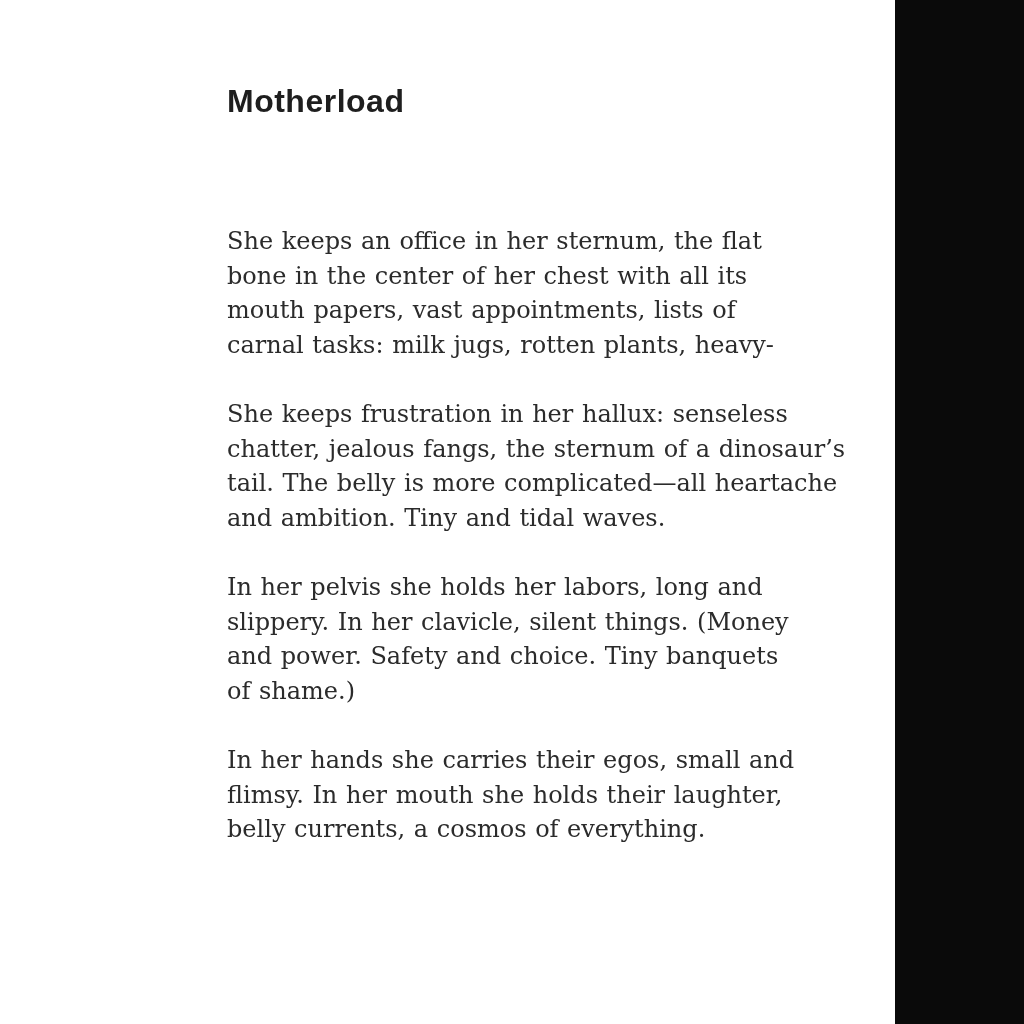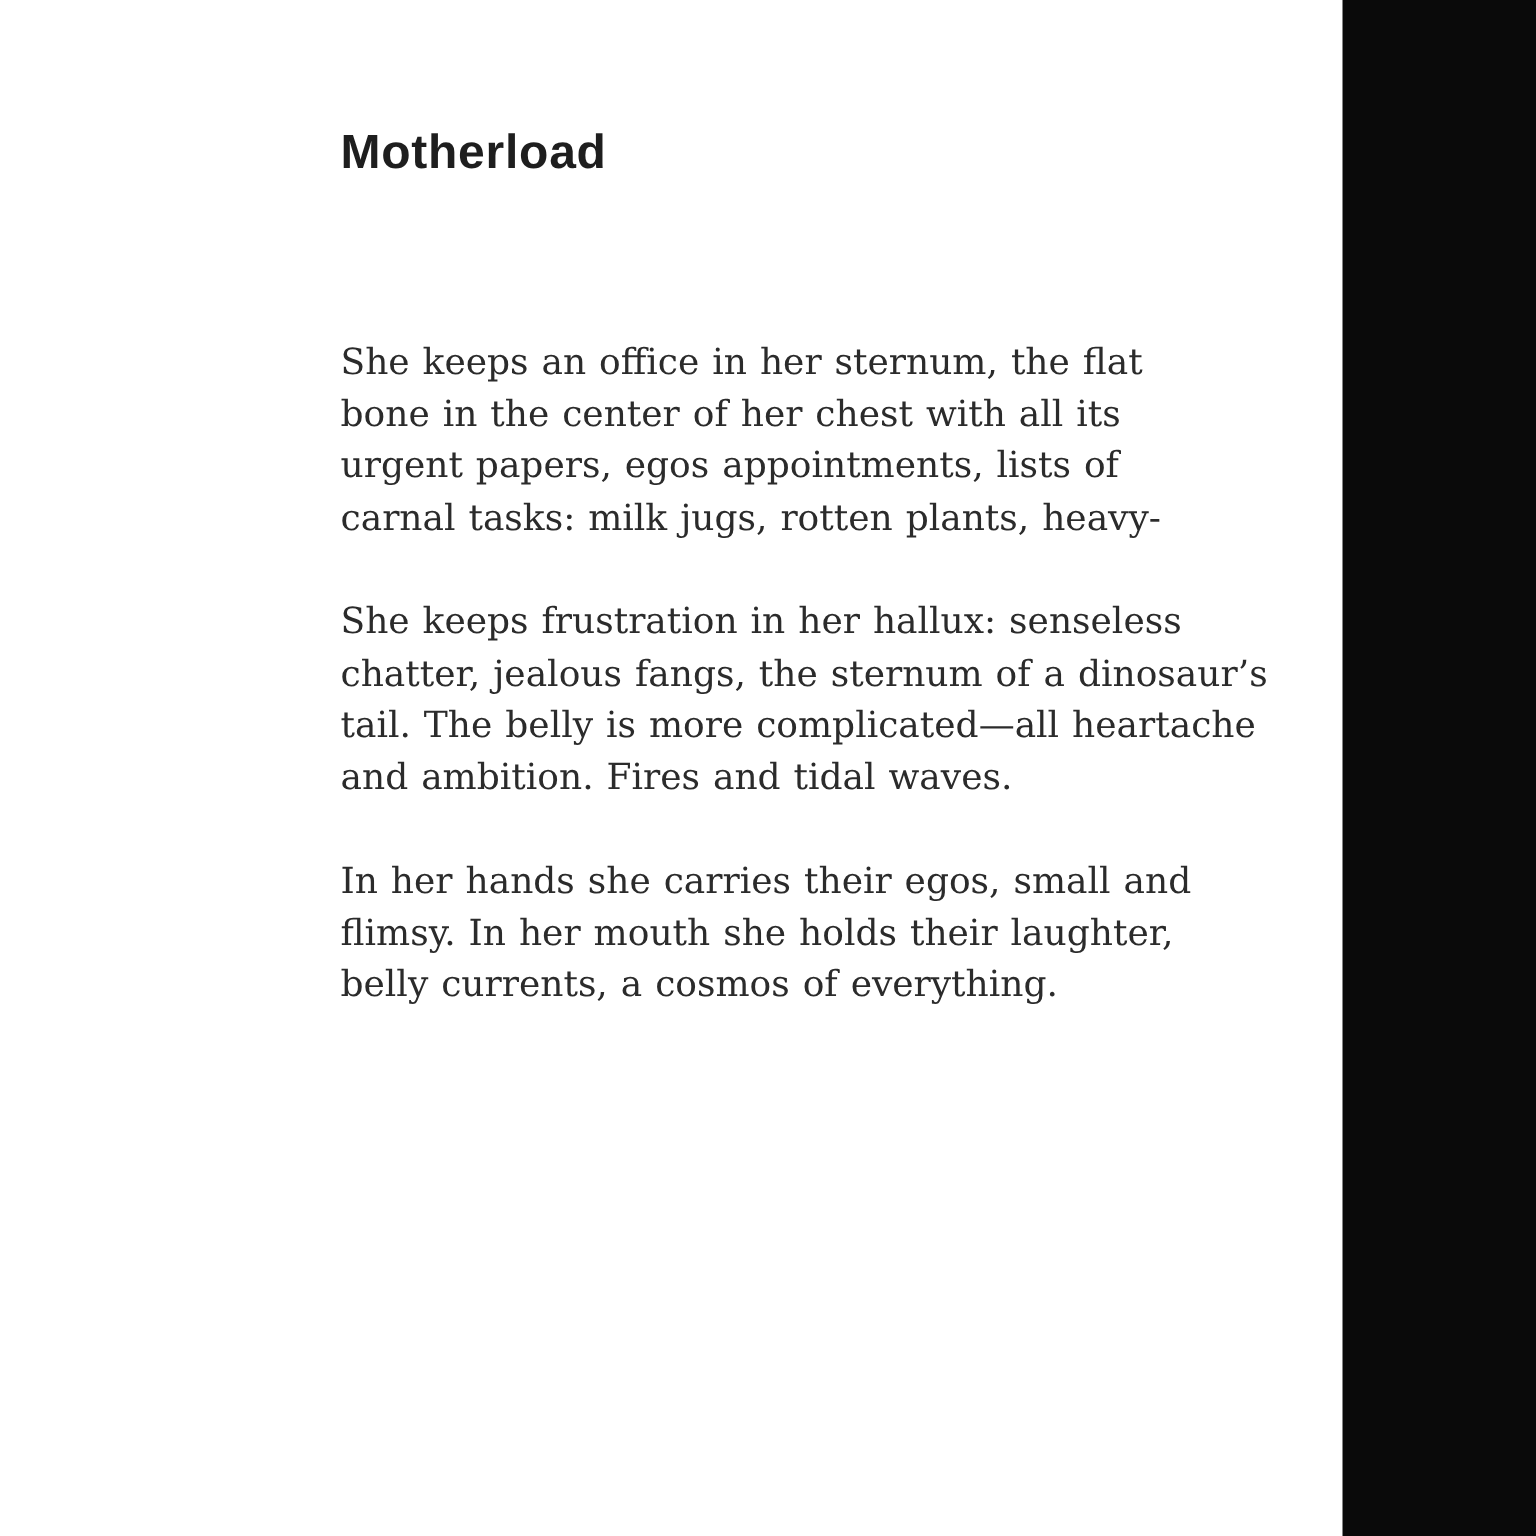--- a/index.html
+++ b/index.html
@@ -67,28 +67,34 @@
 </head>
 <body>
 
 <div class="page">
   <div class="content">
     <h1 class="poem-title">Motherload</h1>
     <div class="poem-body">
         <div class="stanza">
           <div class="line">She keeps an office in her sternum, the flat</div>
           <div class="line">bone in the center of her chest with all its</div>
-          <div class="line">urgent papers, egos appointments, lists of</div>
+          <div class="line">mouth papers, vast appointments, lists of</div>
           <div class="line">carnal tasks: milk jugs, rotten plants, heavy-</div>
         </div>
         <div class="stanza">
           <div class="line">She keeps frustration in her hallux: senseless</div>
           <div class="line">chatter, jealous fangs, the sternum of a dinosaur’s</div>
           <div class="line">tail. The belly is more complicated—all heartache</div>
-          <div class="line">and ambition. Fires and tidal waves.</div>
+          <div class="line">and ambition. Tiny and tidal waves.</div>
+        </div>
+        <div class="stanza">
+          <div class="line">In her pelvis she holds her labors, long and</div>
+          <div class="line">slippery. In her clavicle, silent things. (Money</div>
+          <div class="line">and power. Safety and choice. Tiny banquets</div>
+          <div class="line">of shame.)</div>
         </div>
         <div class="stanza">
           <div class="line">In her hands she carries their egos, small and</div>
           <div class="line">flimsy. In her mouth she holds their laughter,</div>
           <div class="line">belly currents, a cosmos of everything.</div>
         </div>
       </div>
   </div>
   <div class="edge-bar"></div>
 </div>

